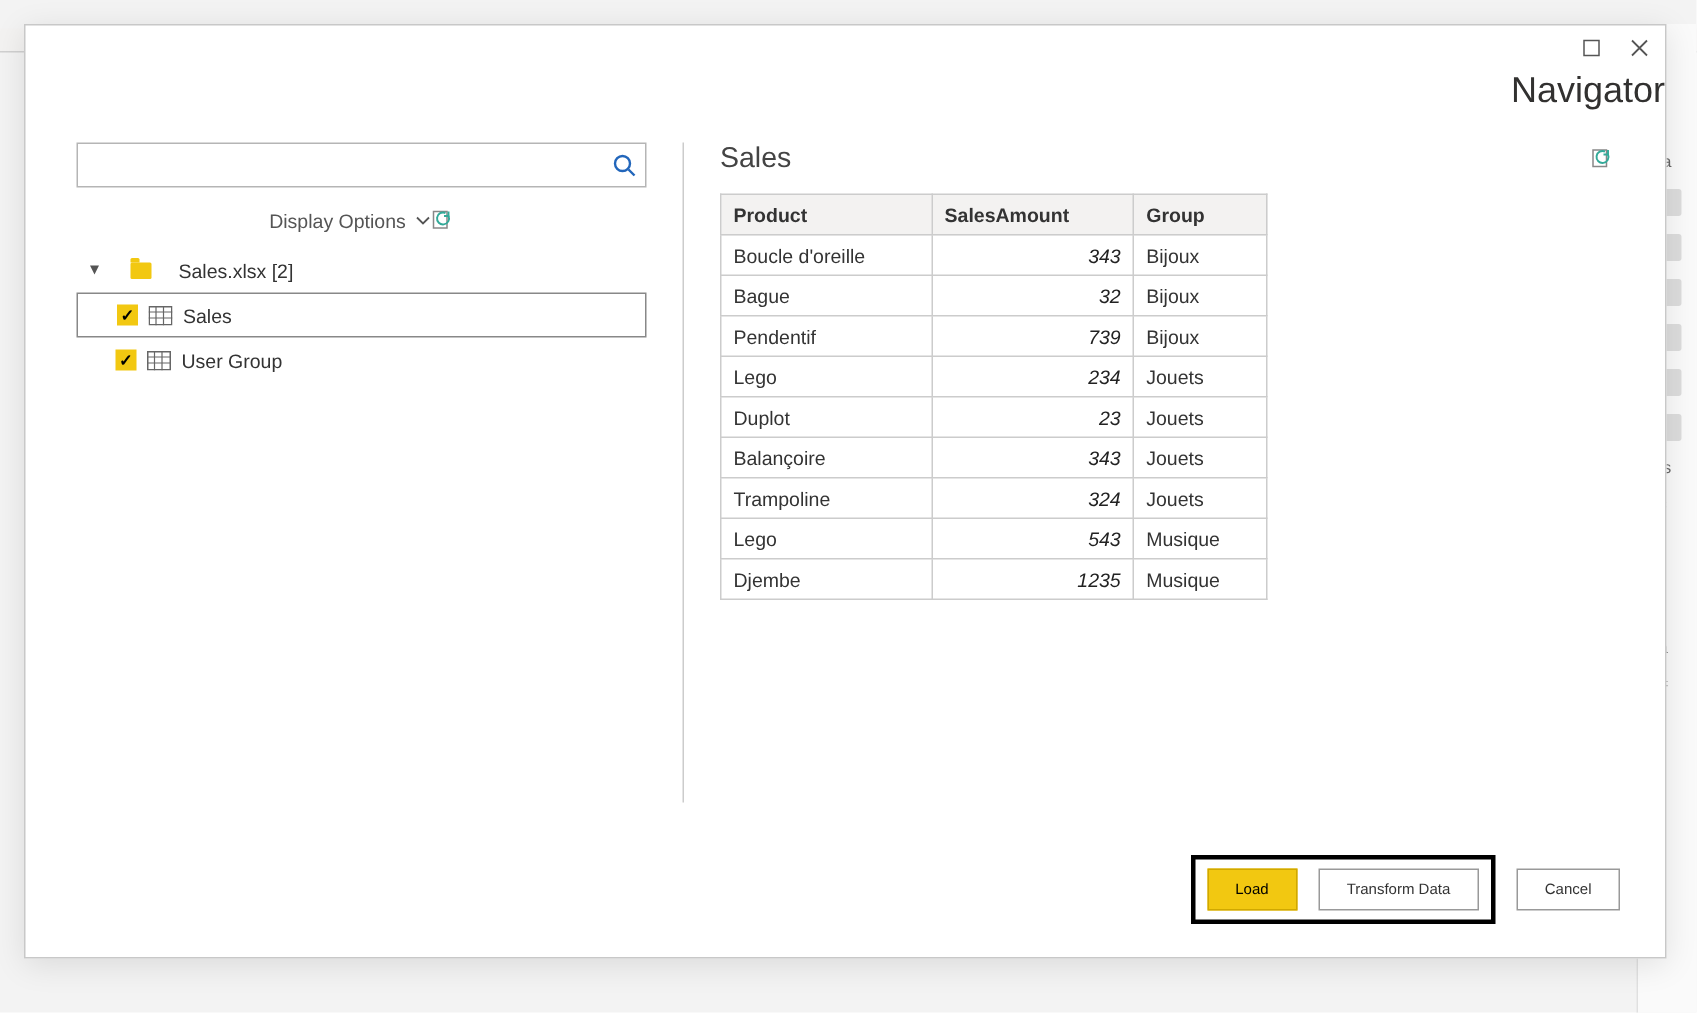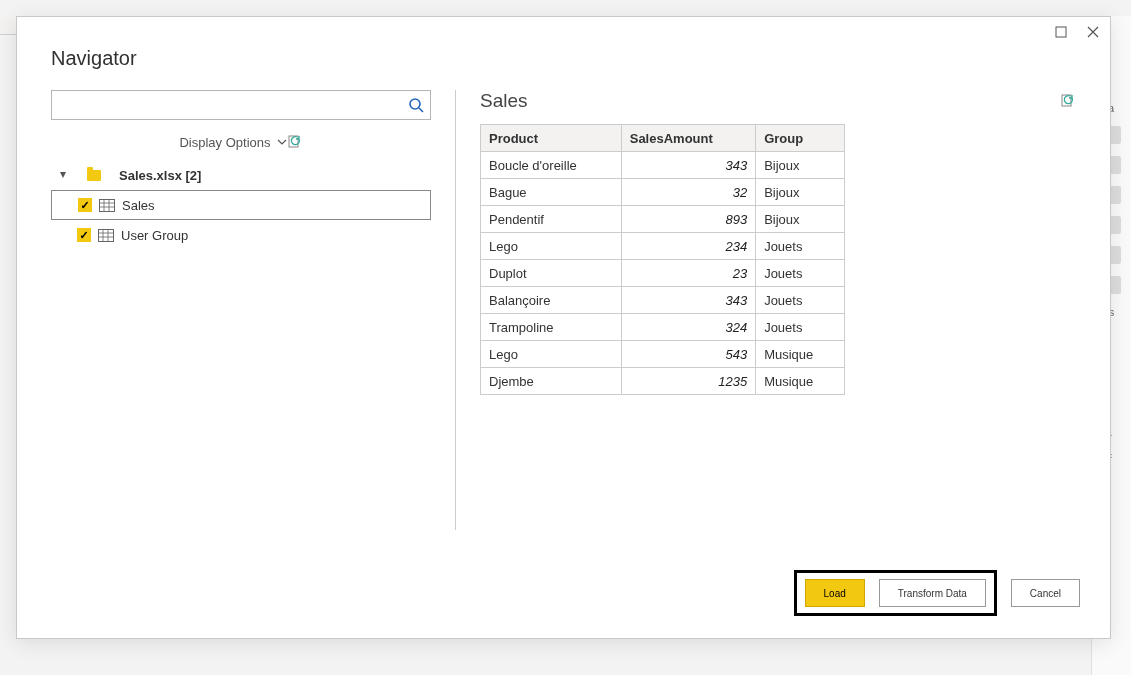--- a/index.html
+++ b/index.html
@@ -62,24 +62,25 @@
     gap: 18px;
   }
   .titlebar .win-btn {
     width: 14px; height: 14px;
     display: flex; align-items: center; justify-content: center;
     color: #555;
     cursor: pointer;
     font-size: 13px;
   }
   .dlg-title {
-    font-size: 20px;
+    font-size: 24px;
     font-weight: 300;
     color: #323130;
     padding: 8px 0 20px 34px;
+    text-align: right;
   }
   .body {
     flex: 1;
     display: flex;
     padding: 0 34px 0 34px;
     gap: 0;
     min-height: 0;
   }
   .left {
     width: 380px;
@@ -115,21 +116,21 @@
   .refresh-icon { color: #777; cursor: pointer;}
   .tree { font-size: 13px; }
   .tree-row {
     display: flex;
     align-items: center;
     height: 30px;
     gap: 7px;
     padding-left: 8px;
     cursor: pointer;
   }
-  .tree-row.file { padding-left: 8px; font-weight: 700; gap: 18px;}
+  .tree-row.file { padding-left: 8px; font-weight: 400; gap: 18px;}
   .tree-row.child { padding-left: 26px; }
   .tree-row.selected { border: 1px solid #888; background: #fff;}
   .expander { width: 10px; color: #555; font-size: 10px;}
   .folder-ic { width: 14px; height: 11px; background: #f2c811; border-radius: 1px; position: relative;}
   .folder-ic:before { content:""; position:absolute; top:-3px; left:0; width:6px; height:3px; background:#f2c811; border-radius:1px 1px 0 0;}
   .check {
     width: 14px; height: 14px;
     background: #f2c811;
     display:flex; align-items:center; justify-content:center;
     color:#000; font-size:11px; font-weight:bold;
@@ -348,21 +349,21 @@
               <td class="num">343</td>
               <td>Bijoux</td>
             </tr>
             <tr>
               <td>Bague</td>
               <td class="num">32</td>
               <td>Bijoux</td>
             </tr>
             <tr>
               <td>Pendentif</td>
-              <td class="num">893</td>
+              <td class="num">739</td>
               <td>Bijoux</td>
             </tr>
             <tr>
               <td>Lego</td>
               <td class="num">234</td>
               <td>Jouets</td>
             </tr>
             <tr>
               <td>Duplot</td>
               <td class="num">23</td>

